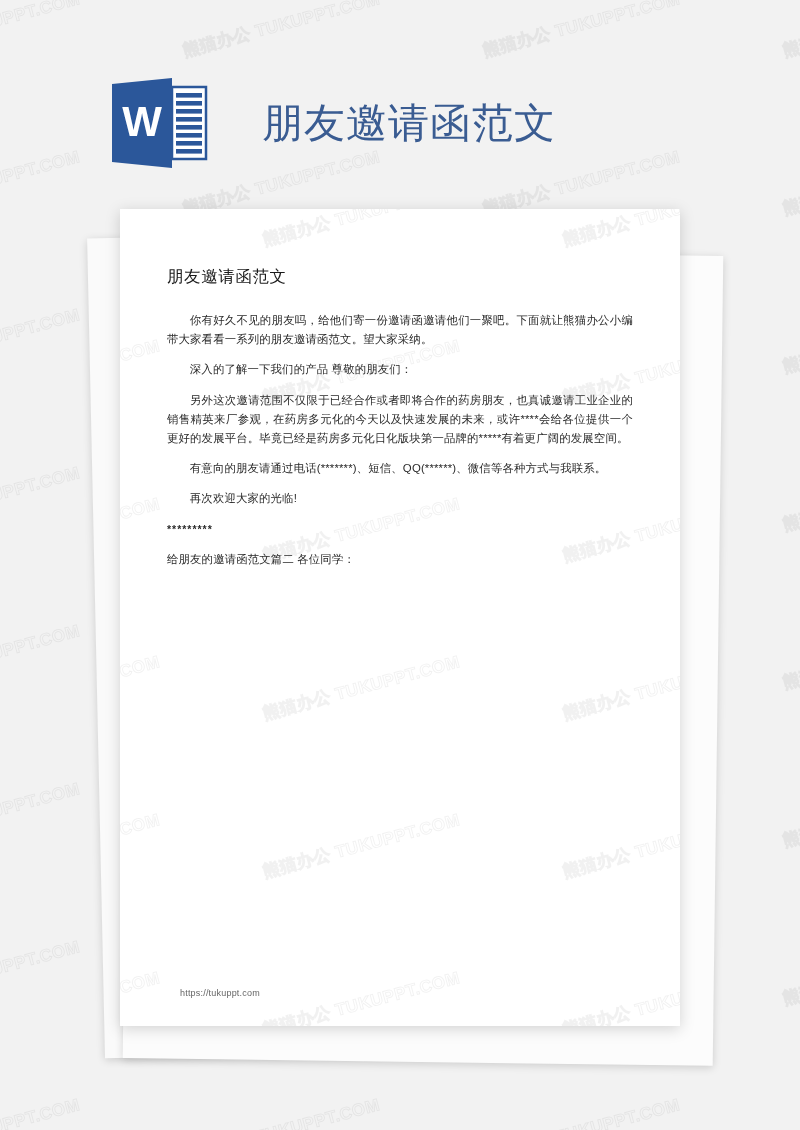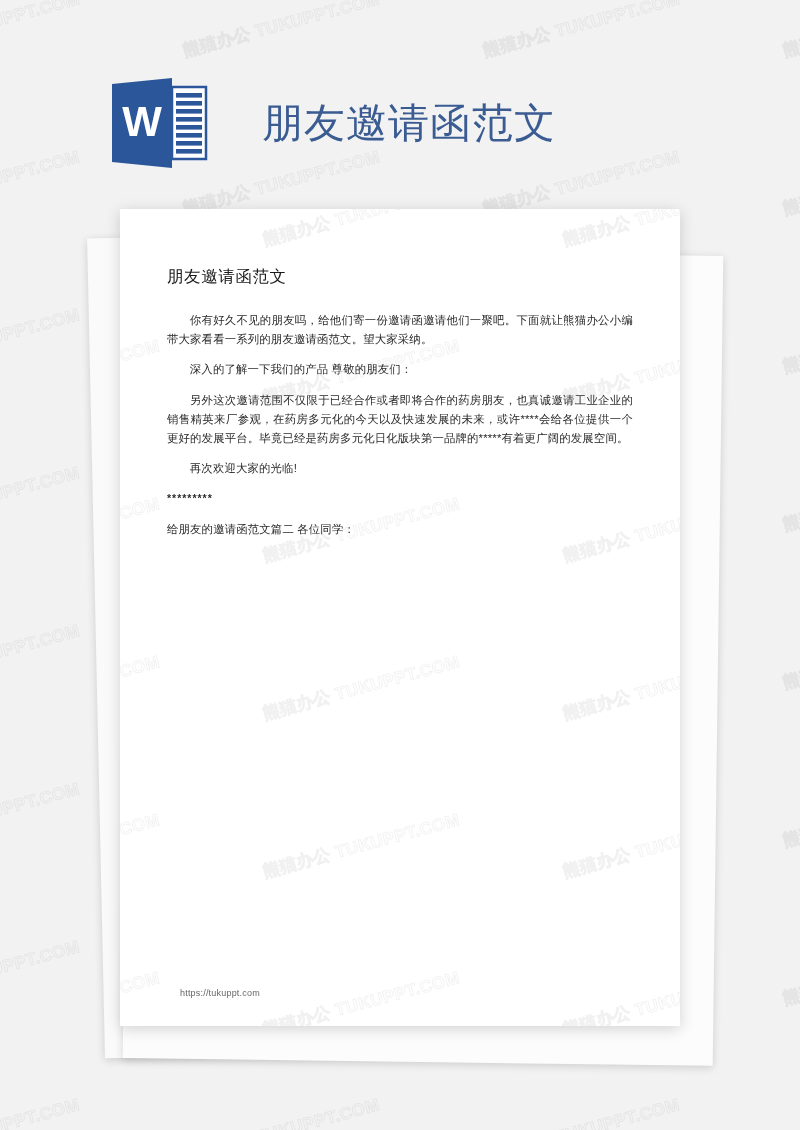--- a/index.html
+++ b/index.html
@@ -261,19 +261,20 @@
       <span class="wm" style="left: 440px; top: 810px;">熊猫办公 TUKUPPT.COM</span>
     </div>
 
   <div id="doc-content">
 
     <h1 id="doc-heading">朋友邀请函范文</h1>
 
     <p class="para">你有好久不见的朋友吗，给他们寄一份邀请函邀请他们一聚吧。下面就让熊猫办公小编带大家看看一系列的朋友邀请函范文。望大家采纳。</p>
     <p class="para">深入的了解一下我们的产品  尊敬的朋友们：</p>
     <p class="para">另外这次邀请范围不仅限于已经合作或者即将合作的药房朋友，也真诚邀请工业企业的销售精英来厂参观，在药房多元化的今天以及快速发展的未来，或许****会给各位提供一个更好的发展平台。毕竟已经是药房多元化日化版块第一品牌的*****有着更广阔的发展空间。</p>
+    <p class="para">有意向的朋友请通过电话(*******)、短信、QQ(******)、微信等各种方式与我联系。</p>
     <p class="para">再次欢迎大家的光临!</p>
     <p class="para no-indent stars">*********</p>
     <p class="para no-indent">给朋友的邀请函范文篇二  各位同学：</p>
   </div>
 
   <div id="doc-footer-url">https://tukuppt.com</div>
 </div>
 
 </body></html>

